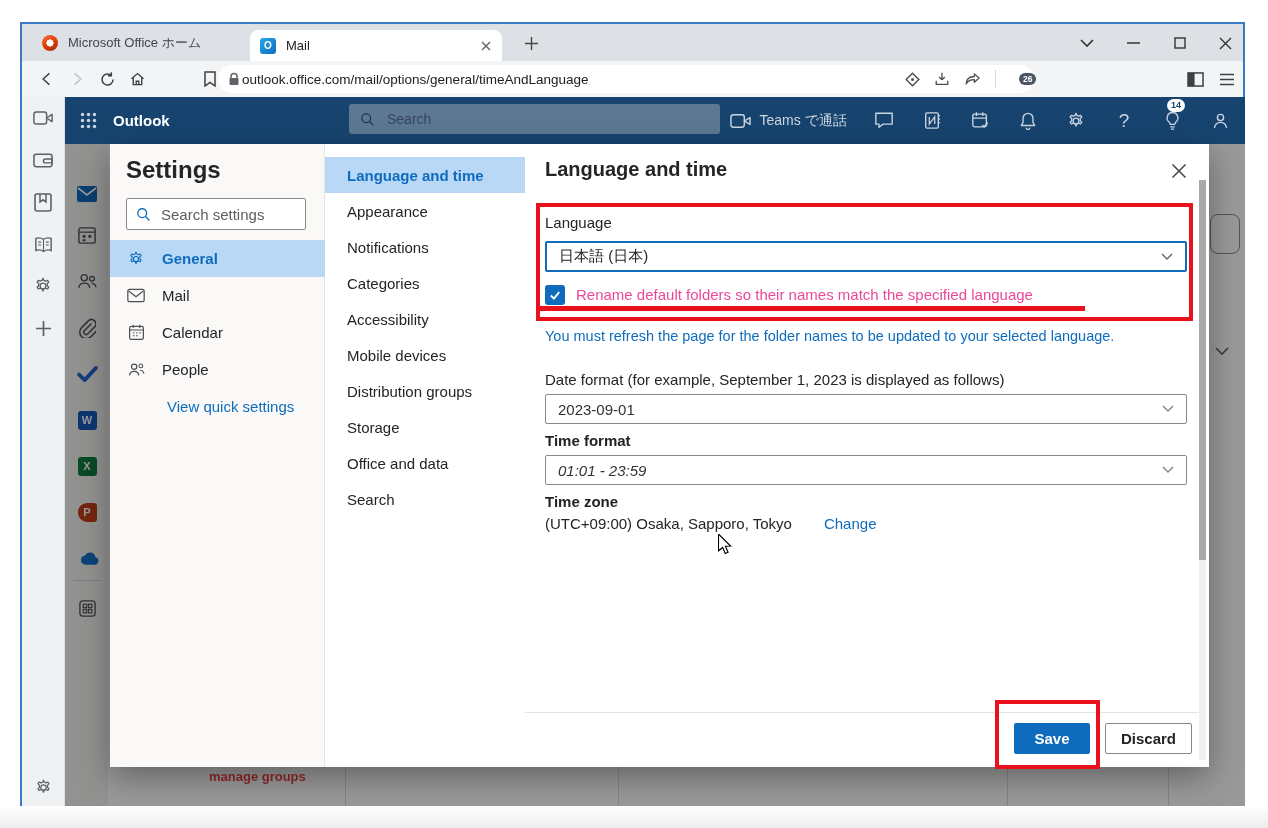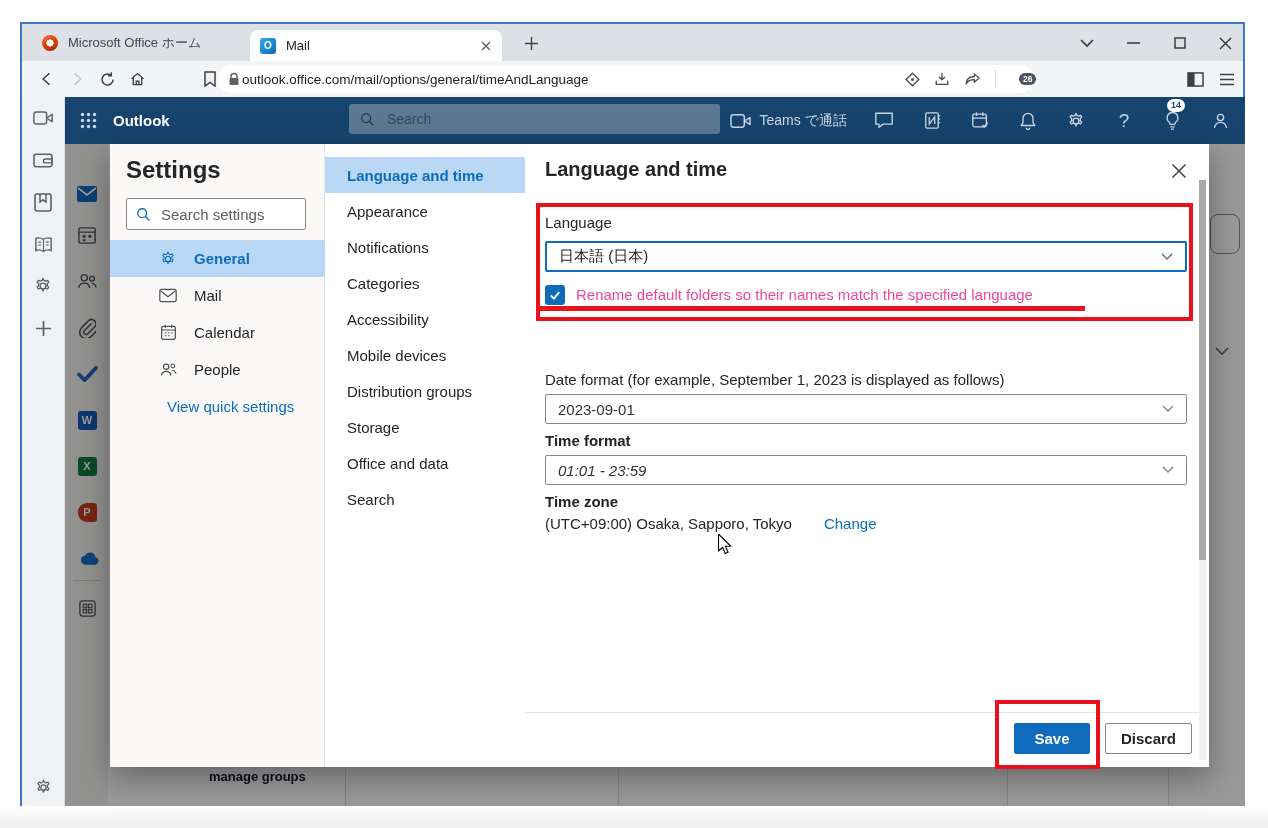--- a/index.html
+++ b/index.html
@@ -41,31 +41,31 @@
   #orail{left:43px;top:120px;width:43px;height:662px;background:#f4f3f2;display:flex;flex-direction:column;align-items:center;color:#535353;}
   .ric{position:absolute;width:24px;height:24px;left:10px;display:flex;align-items:center;justify-content:center;}
   .tile{width:19px;height:19px;border-radius:3px;color:#fff;font-size:11px;font-weight:bold;text-align:center;line-height:19px;}
   
   #dim{left:43px;top:120px;width:1180px;height:662px;background:rgba(0,0,0,0.40);z-index:5;}
   
   .under{background:#fff;}
   #bottomstrip{left:86px;top:743px;width:1137px;height:39px;}
   #rightstrip{left:1185px;top:120px;width:38px;height:623px;}
   .vline{position:absolute;top:0;width:1px;height:39px;background:#dcdcdc;}
-  #mg-text{position:absolute;left:101px;top:2px;font-size:13px;font-weight:bold;color:#0f172a;}
+  #mg-text{position:absolute;left:101px;top:2px;font-size:13px;font-weight:bold;color:#ef4444;}
   #rs-box{position:absolute;left:3px;top:70px;width:30px;height:40px;border:1.5px solid #8a8a8a;border-radius:8px;background:#fff;}
   #rs-chev{position:absolute;left:8px;top:203px;color:#555;}
   
   #dialog{left:88px;top:120px;width:1099px;height:623px;background:#fff;z-index:10;box-shadow:0 10px 30px rgba(0,0,0,.35);}
   #col1{position:absolute;left:0;top:0;width:215px;height:623px;background:#faf9f8;border-right:1px solid #e8e6e4;}
   #settings-title{position:absolute;left:16px;top:12px;font-size:24px;font-weight:bold;color:#252525;}
   #settings-search{position:absolute;left:16px;top:54px;width:180px;height:32px;background:#fff;border:1px solid #8a8886;border-radius:2px;display:flex;align-items:center;gap:8px;padding:0 8px;color:#0f6cbd;}
   #settings-search input{border:0;outline:0;width:130px;font-size:15px;color:#252525;background:transparent;}
   #settings-search input::placeholder{color:#605e5c;}
-  .nav1-row{position:absolute;left:0;width:215px;height:37px;display:flex;align-items:center;gap:16px;padding-left:48px;font-size:15px;color:#242424;cursor:pointer;}
+  .nav1-row{position:absolute;left:0;width:215px;height:37px;display:flex;align-items:center;gap:16px;padding-left:16px;font-size:15px;color:#242424;cursor:pointer;}
   .nav1-row.sel{background:#b9d8f5;color:#0f6cbd;font-weight:bold;}
   .nav1-ic{width:20px;height:20px;color:#4f4f4f;display:flex;align-items:center;justify-content:center;}
   .nav1-row.sel .nav1-ic{color:#0f6cbd;}
   #quick-link{position:absolute;left:57px;top:254px;font-size:15px;color:#0f6cbd;}
   #col2{position:absolute;left:215px;top:0;width:200px;height:623px;background:#fff;}
   .nav2-row{position:absolute;left:0;width:200px;height:36px;display:flex;align-items:center;padding-left:22px;font-size:15px;color:#242424;cursor:pointer;}
   .nav2-row.sel{background:#b9d8f5;color:#0f6cbd;font-weight:bold;}
   
   #panel-title{position:absolute;left:435px;top:14px;font-size:20px;font-weight:bold;color:#252525;}
   #close-btn{position:absolute;left:1056px;top:14px;width:26px;height:26px;display:flex;align-items:center;justify-content:center;color:#444;}
@@ -510,20 +510,21 @@
               <path d="M1 1l5 5 5-5" fill="none" stroke="#5f6f7e" stroke-width="1.5"></path>
             </svg>
           </span>
       </div>
       <div id="cbx">
           <svg width="14" height="14" viewBox="0 0 15 15">
             <path d="M3 8l3.4 3.4L12 4.5" fill="none" stroke="#fff" stroke-width="2"></path>
           </svg>
         </div>
       <div id="cbx-label">Rename default folders so their names match the specified language</div>
+      <div id="note">You must refresh the page for the folder names to be updated to your selected language.</div>
 
       <div class="flabel" style="top:227px;">Date format (for example, September 1, 2023 is displayed as follows)</div>
       <div class="fselect" style="top:250px;">
         <span>2023-09-01</span>
         <span class="chev">
             <svg width="12" height="8" viewBox="0 0 12 8">
               <path d="M1 1l5 5 5-5" fill="none" stroke="#8a8886" stroke-width="1.5"></path>
             </svg>
           </span>
       </div>

